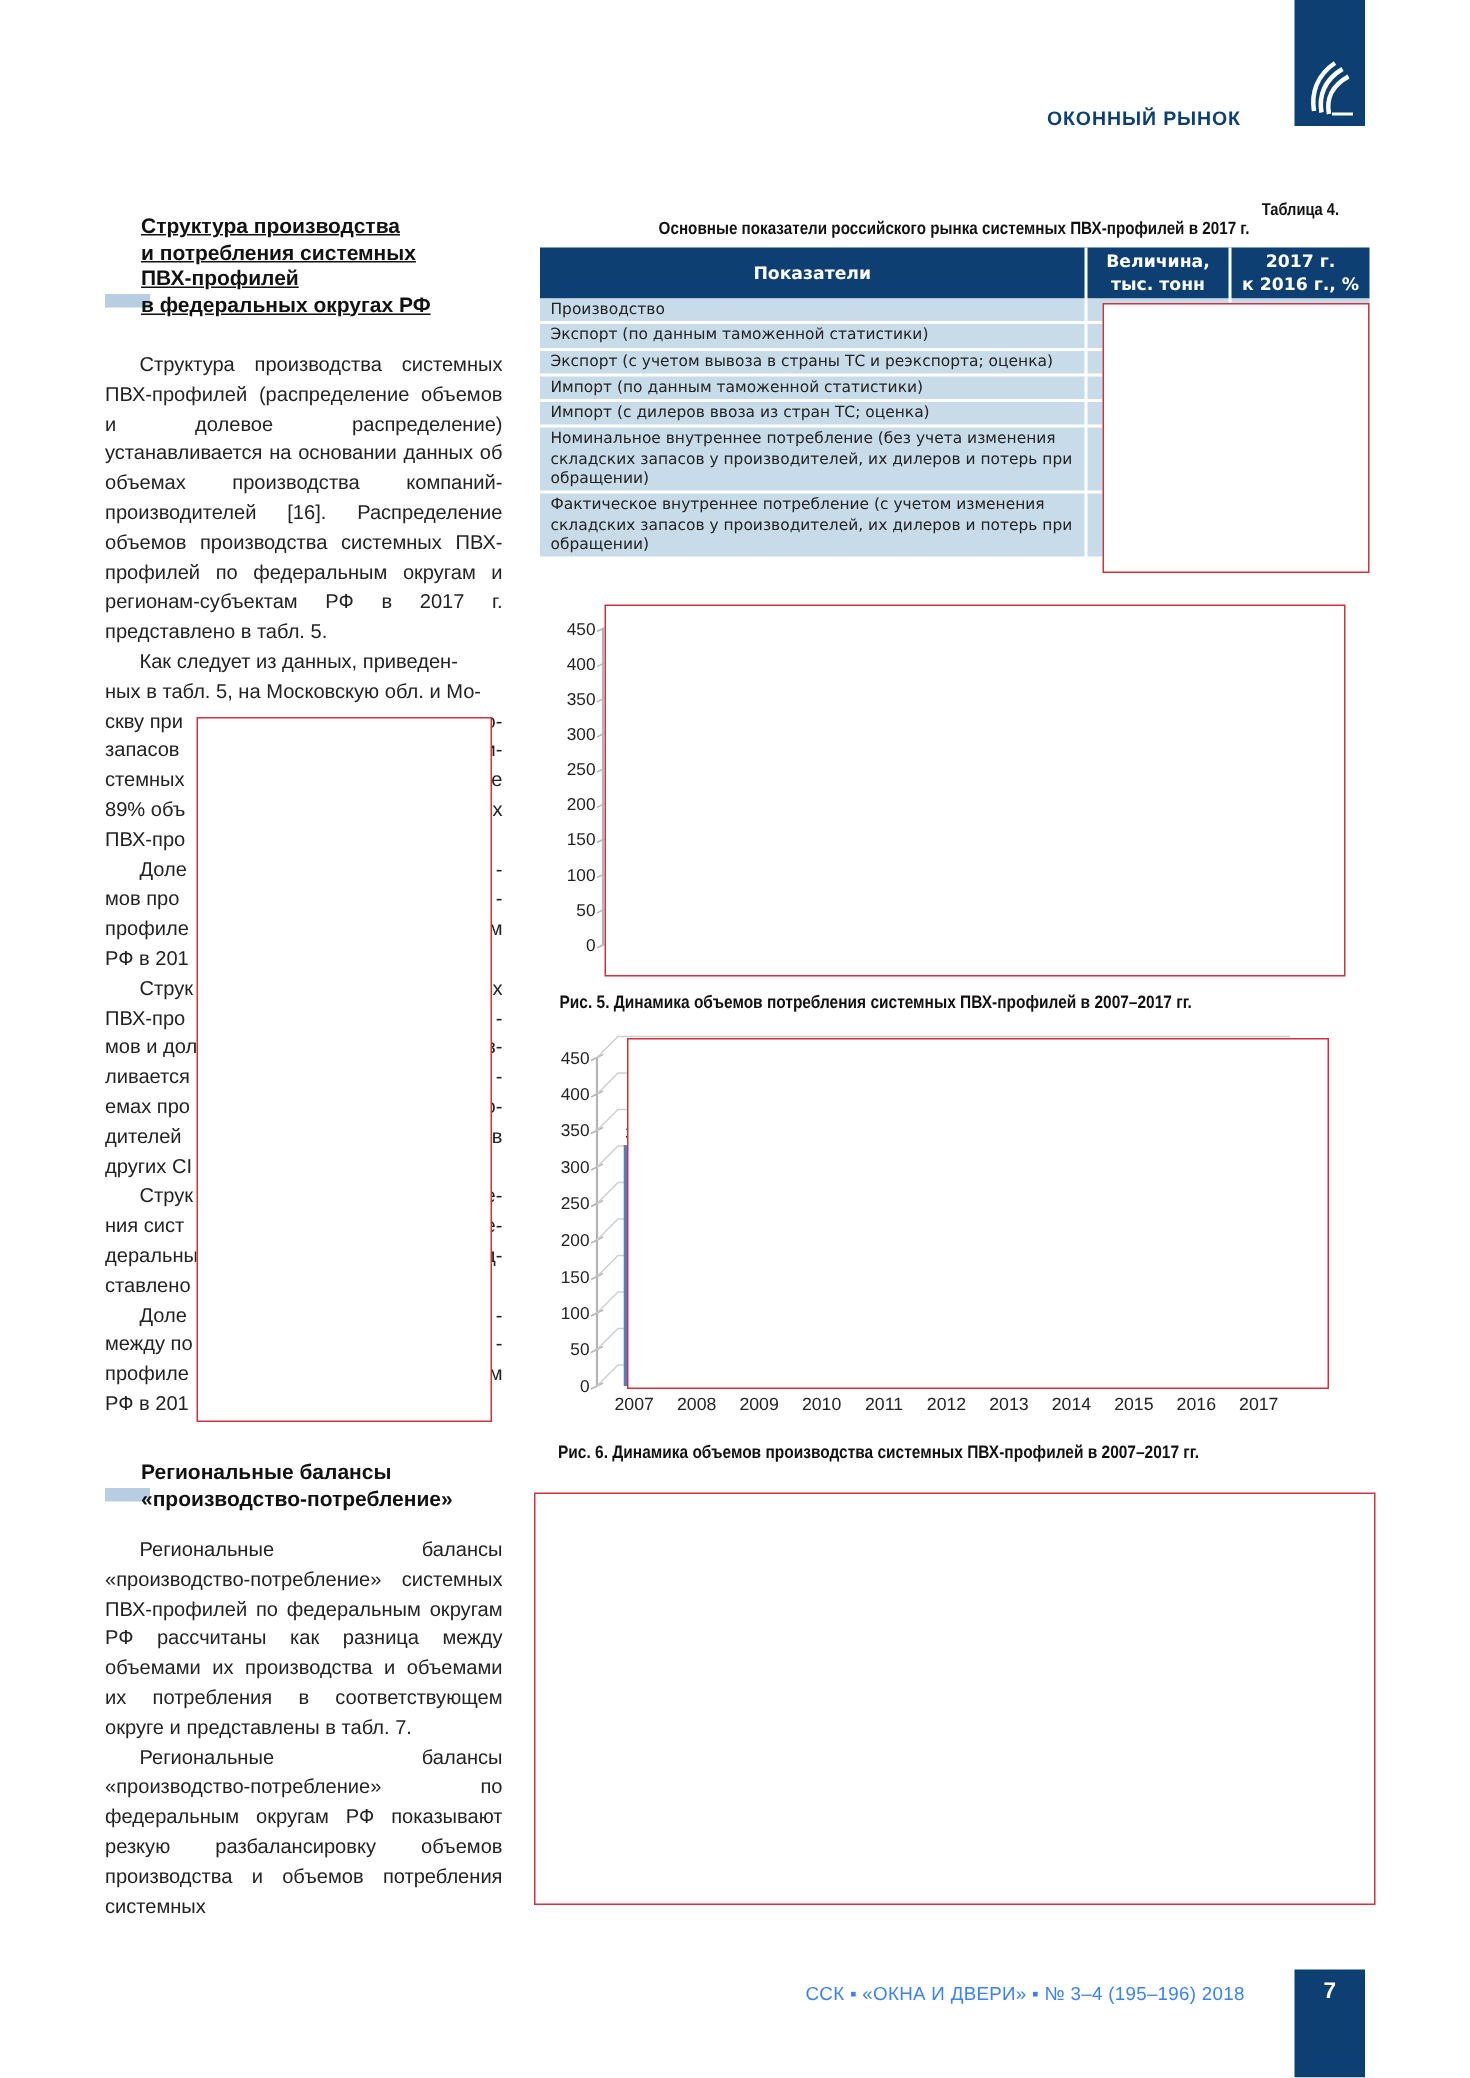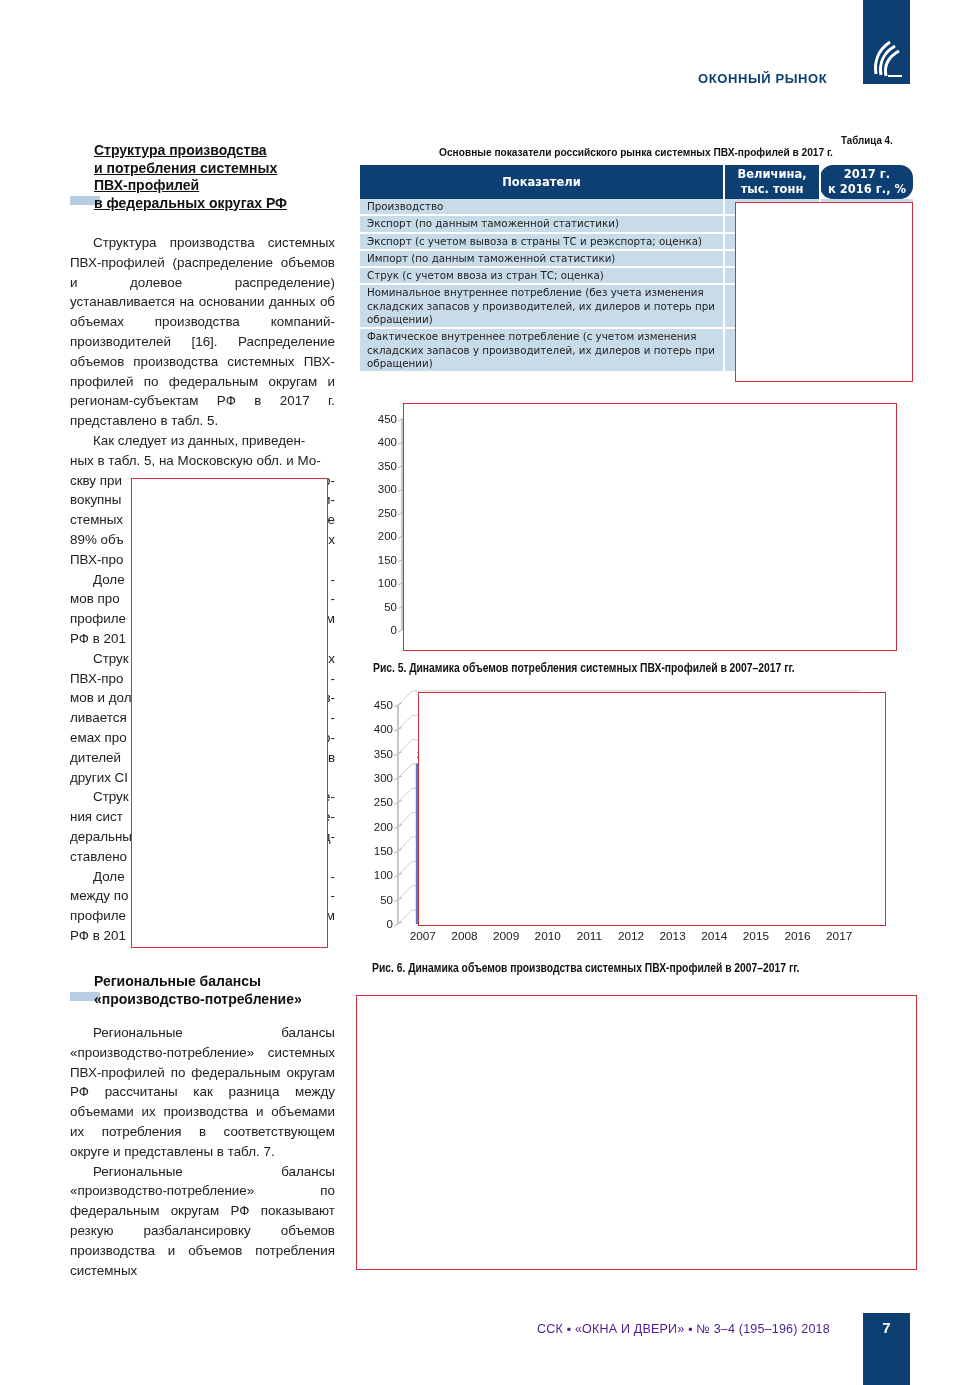--- a/index.html
+++ b/index.html
@@ -31,21 +31,21 @@
   }
   table.data th:last-child { border-right: none; }
   table.data td {
     background: #c8dbe9; font-size: 10.3px; color: #222; padding: 1px 7px 1px 7px; line-height: 13.3px;
     border-bottom: 2px solid #fff; border-right: 2px solid #fff; vertical-align: top;
   }
   table.data td.num { width: 94px; padding: 0; }
   table.data td.num2 { width: 90px; padding: 0; border-right: none; }
   .caption { position: absolute; font-weight: bold; font-size: 12px; color: #111; transform: scaleX(0.86); transform-origin: left top; white-space: nowrap; }
   
-  .footer-text { left: 537px; top: 1322px; font-size: 12.5px; color: #4c1d95; letter-spacing: 0.2px; }
+  .footer-text { left: 537px; top: 1322px; font-size: 12.5px; color: #3b82f6; letter-spacing: 0.2px; }
   .page-tab { left: 863px; top: 1313px; width: 47px; height: 72px; background: #0d3f73; }
   .page-num { position: absolute; left: 0; width: 47px; top: 6px; text-align: center; color: #fff; font-weight: bold; font-size: 15px; }
 </style>
 </head>
 <body>
 
 <div class="abs brand-tab">
   <svg width="36" height="46" viewBox="0 0 36 46">
     <path d="M8 40 C6 28 10 16 22 8" stroke="#fff" stroke-width="3" fill="none"></path>
     <path d="M13 41 C11 30 15 19 27 12" stroke="#fff" stroke-width="3" fill="none"></path>
@@ -64,21 +64,21 @@
 </div>
 
 <div class="para" style="top:233px;">
   <p>Структура производства системных ПВХ-профилей (распределение объемов и долевое распределение) устанавливается на основании данных об объемах производства компаний-производителей [16]. Распределение объемов производства системных ПВХ-профилей по федеральным округам и регионам-субъектам РФ в 2017 г. представлено в табл. 5.</p>
 </div>
 
 <div class="para" style="top:431px;" id="lines-block">
     <div style="position: relative; height: 19.8px; white-space: nowrap;"><span style="padding-left: 23px;">Как следует из данных, приведен-</span><span style="position: absolute; right: 0px; top: 0px;"></span></div>
     <div style="position: relative; height: 19.8px; white-space: nowrap;"><span>ных в табл. 5, на Московскую обл. и Мо-</span><span style="position: absolute; right: 0px; top: 0px;"></span></div>
     <div style="position: relative; height: 19.8px; white-space: nowrap;"><span>скву при</span><span style="position: absolute; right: 0px; top: 0px;">о-</span></div>
-    <div style="position: relative; height: 19.8px; white-space: nowrap;"><span>вокупны</span><span style="position: absolute; right: 0px; top: 0px;">и-</span></div>
+    <div style="position: relative; height: 19.8px; white-space: nowrap;"><span>запасов</span><span style="position: absolute; right: 0px; top: 0px;">и-</span></div>
     <div style="position: relative; height: 19.8px; white-space: nowrap;"><span>стемных</span><span style="position: absolute; right: 0px; top: 0px;">е</span></div>
     <div style="position: relative; height: 19.8px; white-space: nowrap;"><span>89% объ</span><span style="position: absolute; right: 0px; top: 0px;">х</span></div>
     <div style="position: relative; height: 19.8px; white-space: nowrap;"><span>ПВХ-про</span><span style="position: absolute; right: 0px; top: 0px;"></span></div>
     <div style="position: relative; height: 19.8px; white-space: nowrap;"><span style="padding-left: 23px;">Доле</span><span style="position: absolute; right: 0px; top: 0px;">-</span></div>
     <div style="position: relative; height: 19.8px; white-space: nowrap;"><span>мов про</span><span style="position: absolute; right: 0px; top: 0px;">-</span></div>
     <div style="position: relative; height: 19.8px; white-space: nowrap;"><span>профиле</span><span style="position: absolute; right: 0px; top: 0px;">м</span></div>
     <div style="position: relative; height: 19.8px; white-space: nowrap;"><span>РФ в 201</span><span style="position: absolute; right: 0px; top: 0px;"></span></div>
     <div style="position: relative; height: 19.8px; white-space: nowrap;"><span style="padding-left: 23px;">Струк</span><span style="position: absolute; right: 0px; top: 0px;">х</span></div>
     <div style="position: relative; height: 19.8px; white-space: nowrap;"><span>ПВХ-про</span><span style="position: absolute; right: 0px; top: 0px;">-</span></div>
     <div style="position: relative; height: 19.8px; white-space: nowrap;"><span>мов и дол</span><span style="position: absolute; right: 0px; top: 0px;">з-</span></div>
@@ -115,21 +115,21 @@
 <div class="abs tbl-title" style="top:145px;">Основные показатели российского рынка системных ПВХ-профилей в 2017 г.</div>
 
 <table class="data">
   <thead>
     <tr>
       <th><span>Показатели</span></th>
       <th style="width:94px;">
         <div>Величина,</div>
         <div>тыс. тонн</div>
       </th>
-      <th style="width:92px;border-radius:13px;">
+      <th style="width:92px;">
         <div>2017 г.</div>
         <div>к 2016 г., %</div>
       </th>
     </tr>
   </thead>
   <tbody id="tbl-body">
       <tr>
         <td>Производство</td>
         <td class="num"></td>
         <td class="num2"></td>
@@ -143,21 +143,21 @@
         <td>Экспорт (с учетом вывоза в страны ТС и реэкспорта; оценка)</td>
         <td class="num"></td>
         <td class="num2"></td>
       </tr>
       <tr>
         <td>Импорт (по данным таможенной статистики)</td>
         <td class="num"></td>
         <td class="num2"></td>
       </tr>
       <tr>
-        <td>Струк (с учетом ввоза из стран ТС; оценка)</td>
+        <td>Импорт (с дилеров ввоза из стран ТС; оценка)</td>
         <td class="num"></td>
         <td class="num2"></td>
       </tr>
       <tr>
         <td>Номинальное внутреннее потребление (без учета изменения складских запасов у производителей, их дилеров и потерь при обращении)</td>
         <td class="num"></td>
         <td class="num2"></td>
       </tr>
       <tr>
         <td>Фактическое внутреннее потребление (с учетом изменения складских запасов у производителей, их дилеров и потерь при обращении)</td>

